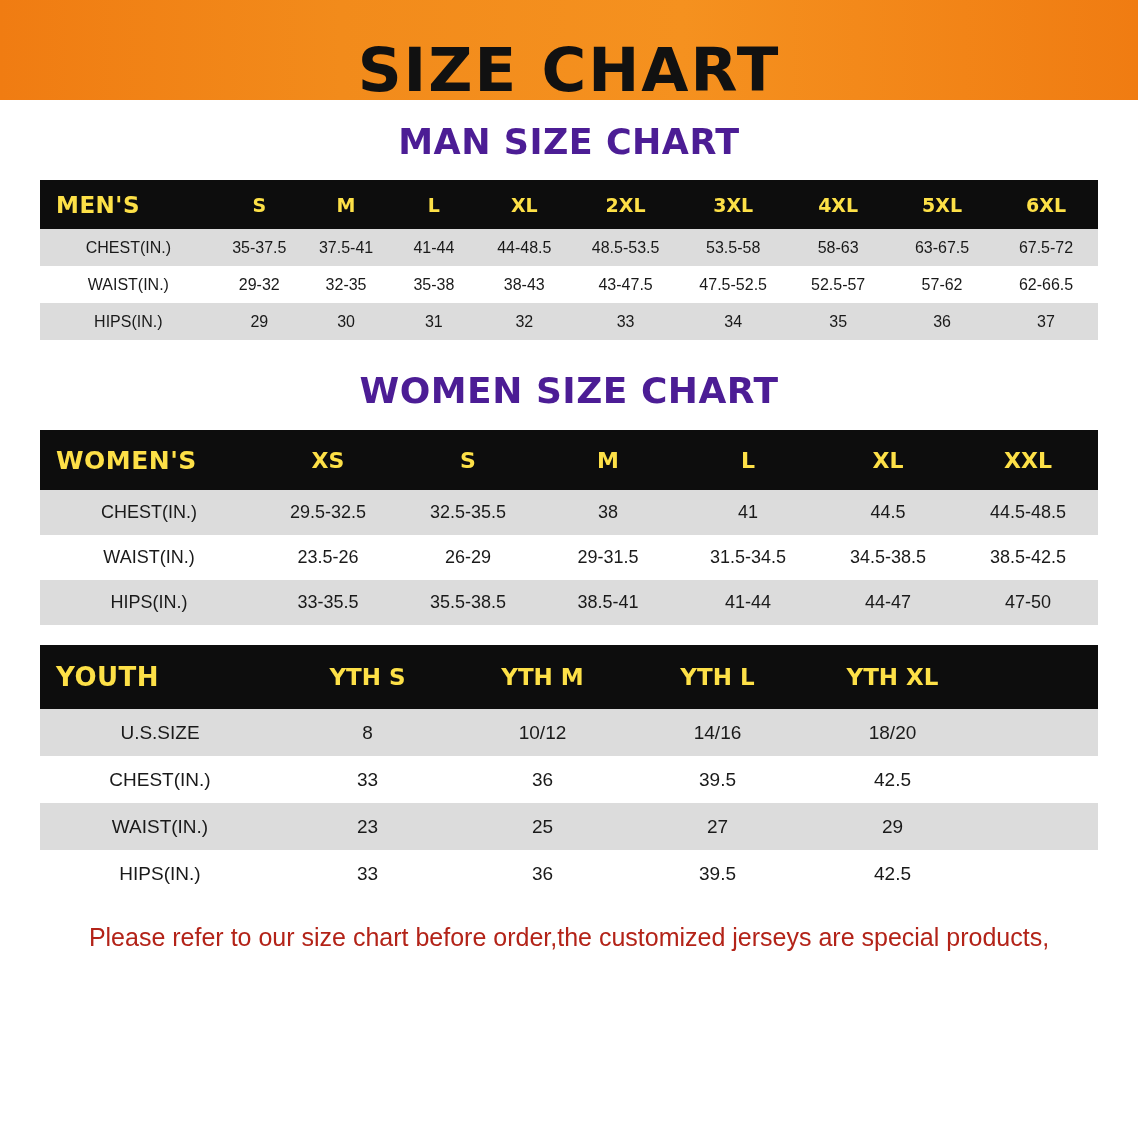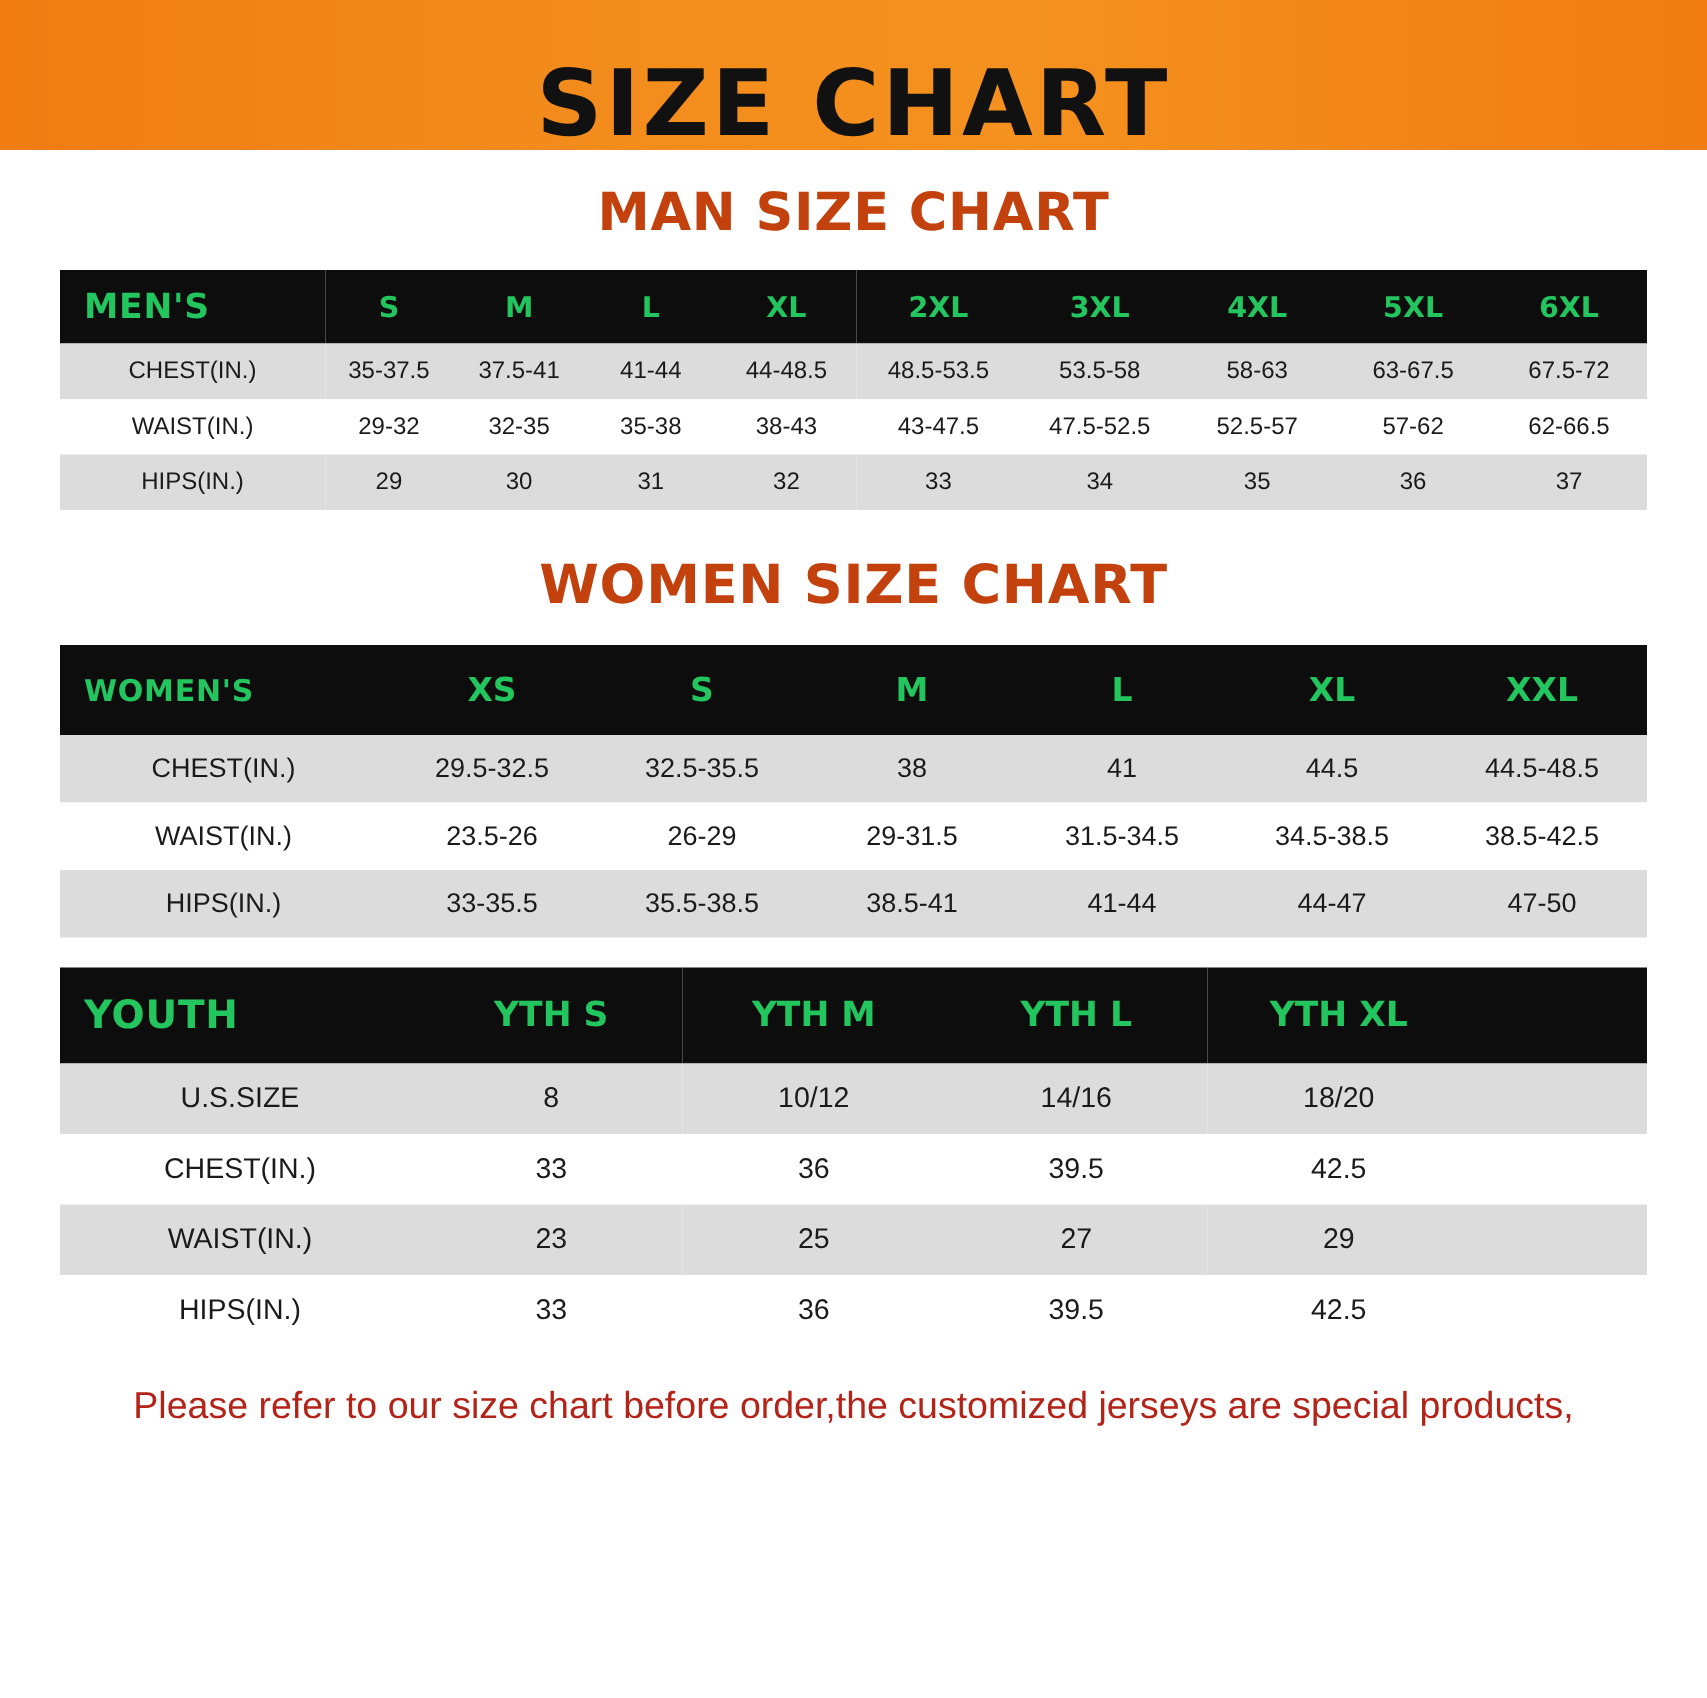--- a/index.html
+++ b/index.html
@@ -37,40 +37,40 @@
     line-height: 1;
     margin-top: -2px;
   }
 
   
   .section-title {
     text-align: center;
     font-family: "DejaVu Sans", sans-serif;
     font-weight: 700;
     font-size: 35px;
-    color: #c2410c;
+    color: #4c1d95;
     letter-spacing: 0.5px;
   }
   .title-man { margin-top: 22px; }
   .title-women { margin-top: 30px; font-size: 36px; }
   .title-youth { margin-top: 34px; font-size: 36px; }
 
   
   .table-wrap {
     margin: 0 auto;
     width: 1058px;
   }
   table {
     width: 100%;
     border-collapse: collapse;
     table-layout: fixed;
   }
   thead th {
     background: #0d0d0d;
-    color: #22c55e;
+    color: #fde047;
     font-family: "DejaVu Sans", sans-serif;
     font-weight: 700;
     text-align: center;
   }
   thead th.rowlabel {
     text-align: left;
     padding-left: 16px;
     letter-spacing: 0.5px;
   }
   tbody td {
@@ -87,21 +87,21 @@
 
   
   .men-table thead th { height: 47px; font-size: 19px; }
   .men-table thead th.rowlabel { font-size: 23px; }
   .men-table tbody td { height: 35px; font-size: 16px; }
   .men-table tbody td.rowlabel { font-size: 16px; }
   .men-wrap { margin-top: 18px; }
 
   
   .women-table thead th { height: 58px; font-size: 22px; }
-  .women-table thead th.rowlabel { font-size: 20px; }
+  .women-table thead th.rowlabel { font-size: 25px; }
   .women-table tbody td { height: 43px; font-size: 18px; }
   .women-wrap { margin-top: 19px; }
 
   
   .youth-table thead th { height: 62px; font-size: 23px; }
   .youth-table thead th.rowlabel { font-size: 26px; padding-left: 16px; }
   .youth-table tbody td { height: 45px; font-size: 19px; }
   .youth-wrap { margin-top: 20px; }
 
   

